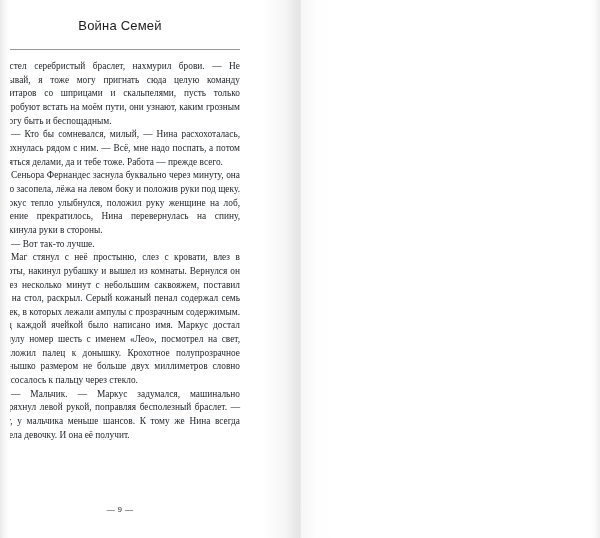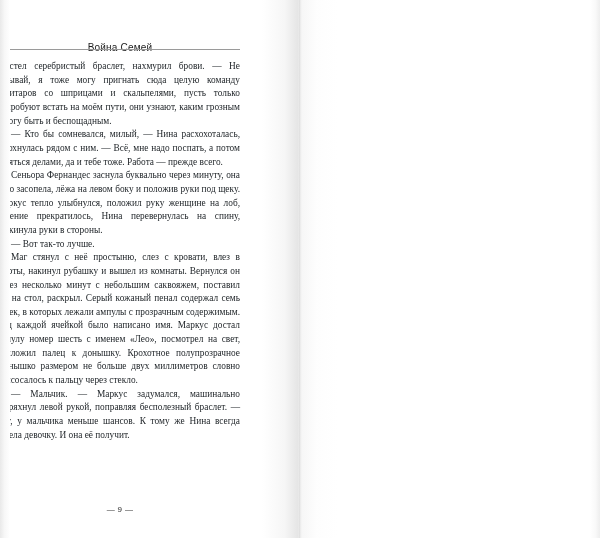--- a/index.html
+++ b/index.html
@@ -73,23 +73,23 @@
     top: 0;
     width: 2px;
     height: 538px;
     background: linear-gradient(to right, #dcdcdc, #f2f2f2);
     z-index: 2;
     pointer-events: none;
   }
 
   .running-head {
     position: absolute;
-    top: 42px;
+    top: 18px;
     font-family: "Liberation Sans", sans-serif;
-    font-size: 10px;
+    font-size: 13px;
     letter-spacing: 0.2px;
     color: #1c1c1c;
     white-space: nowrap;
   }
   .head-left  { left: 0; width: 240px; text-align: center; }
 
   .head-rule {
     position: absolute;
     top: 49px;
     height: 1px;

